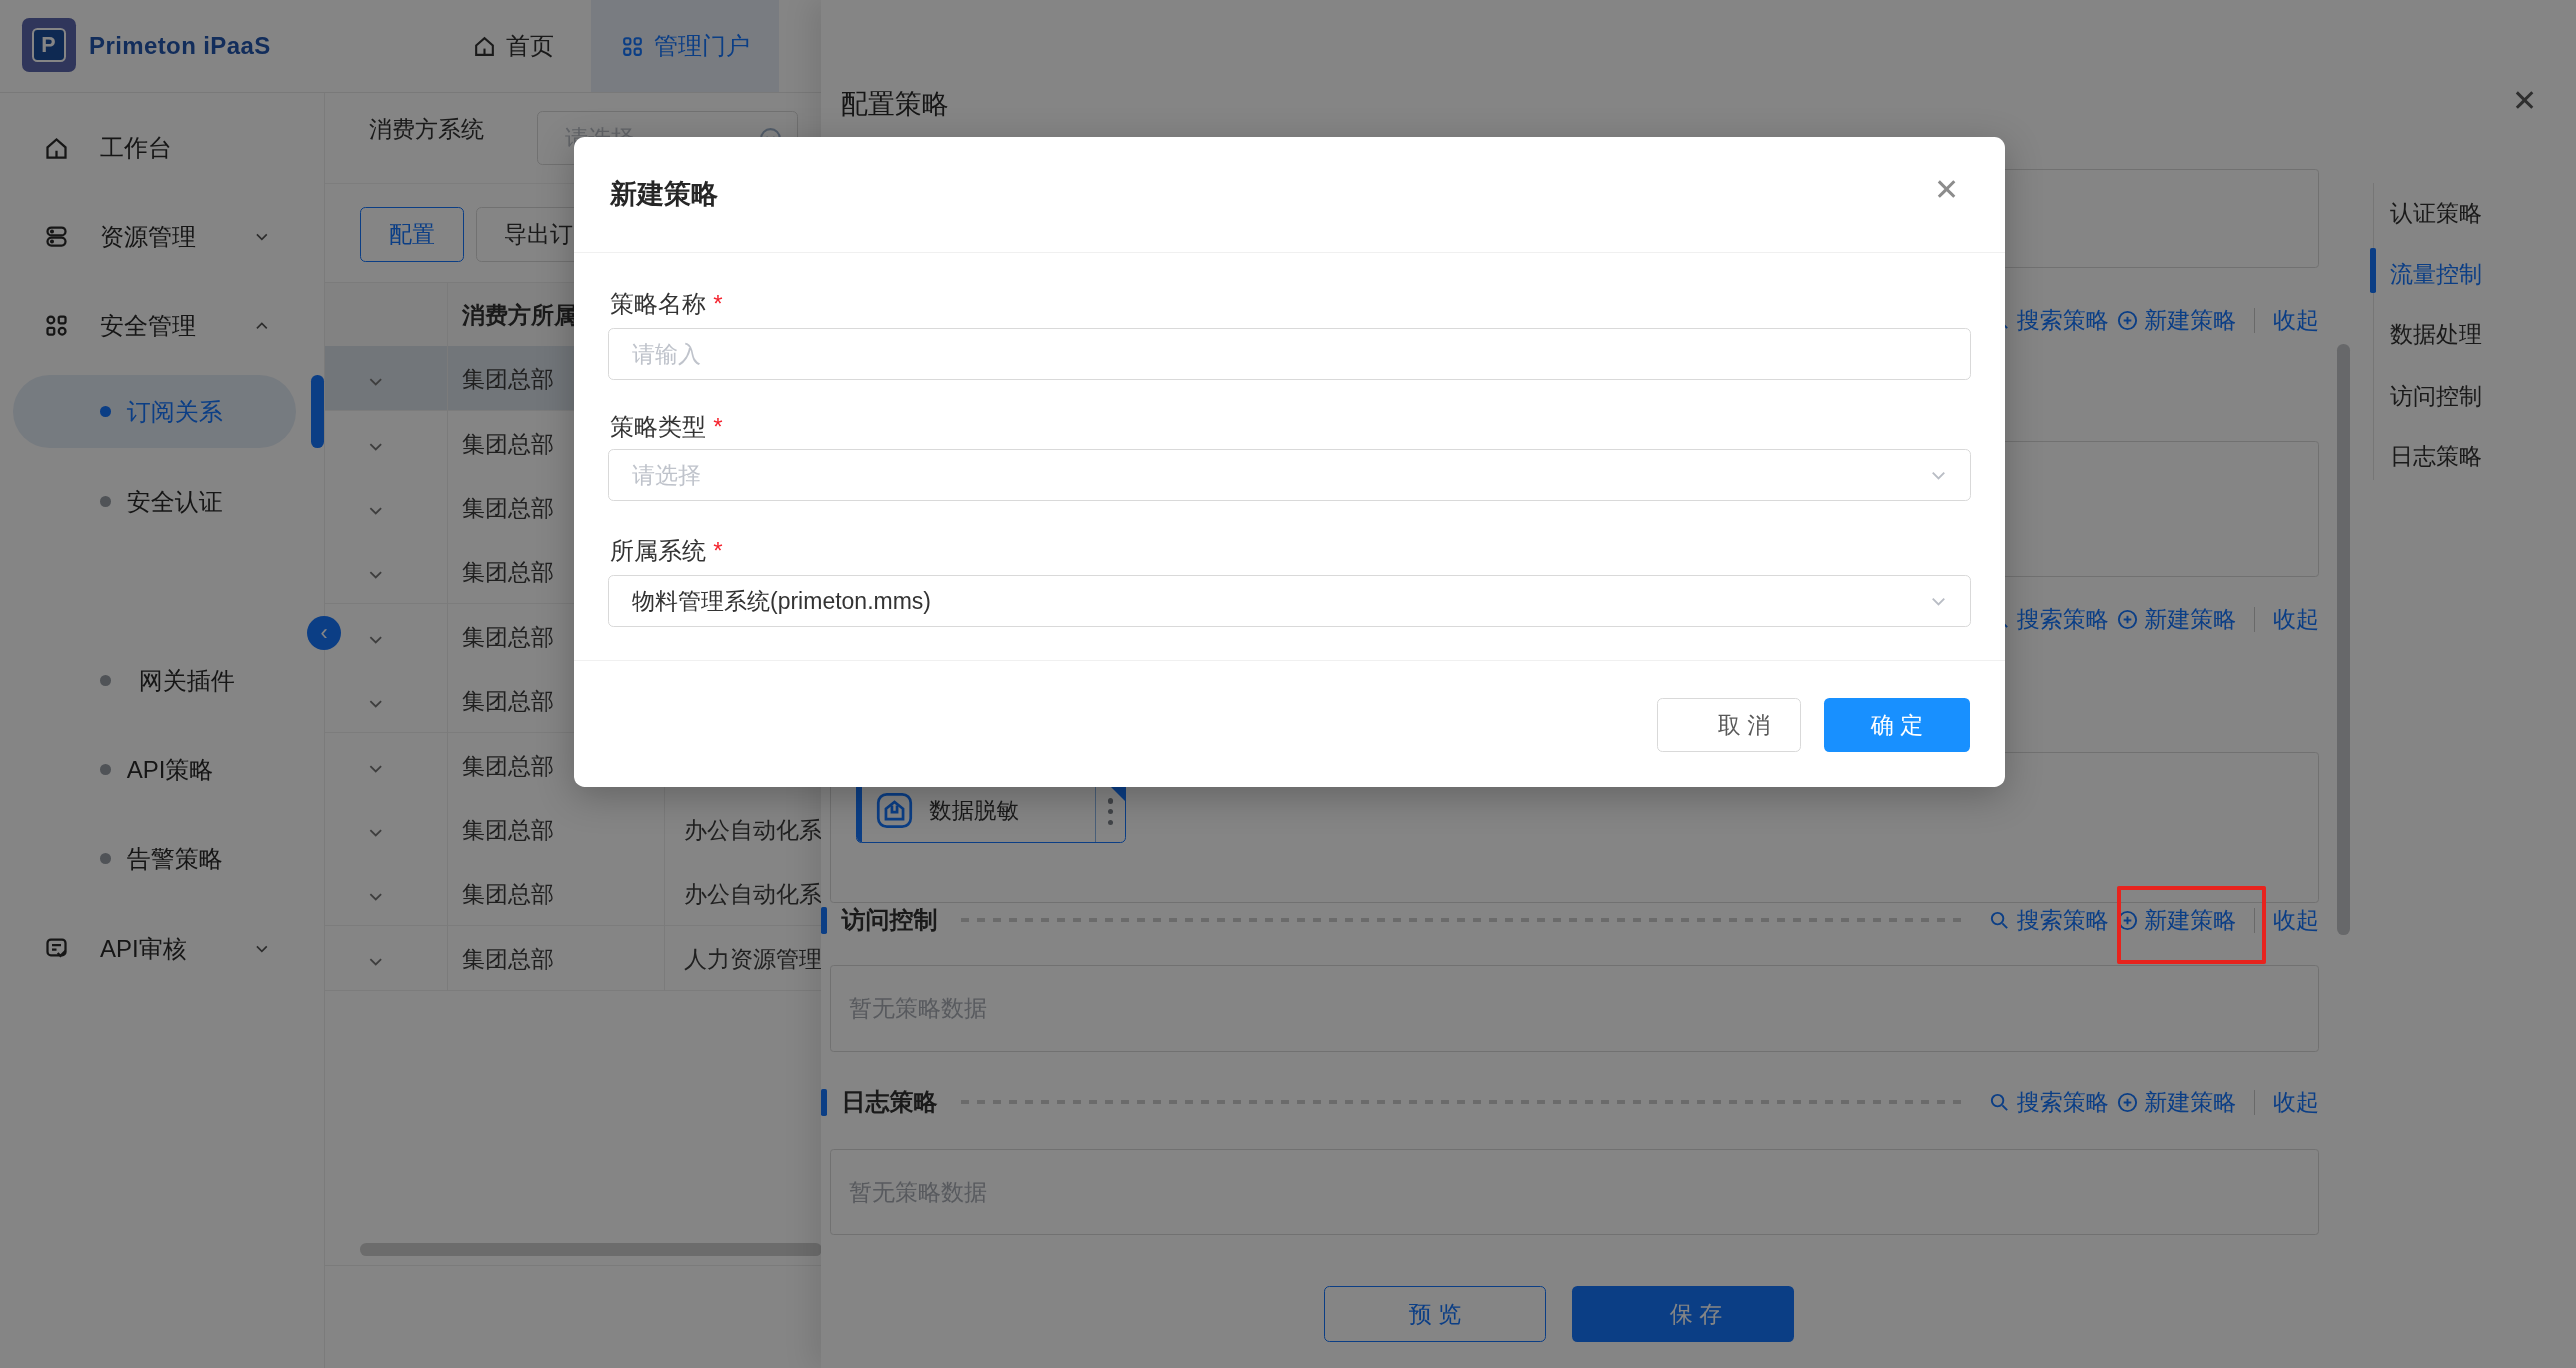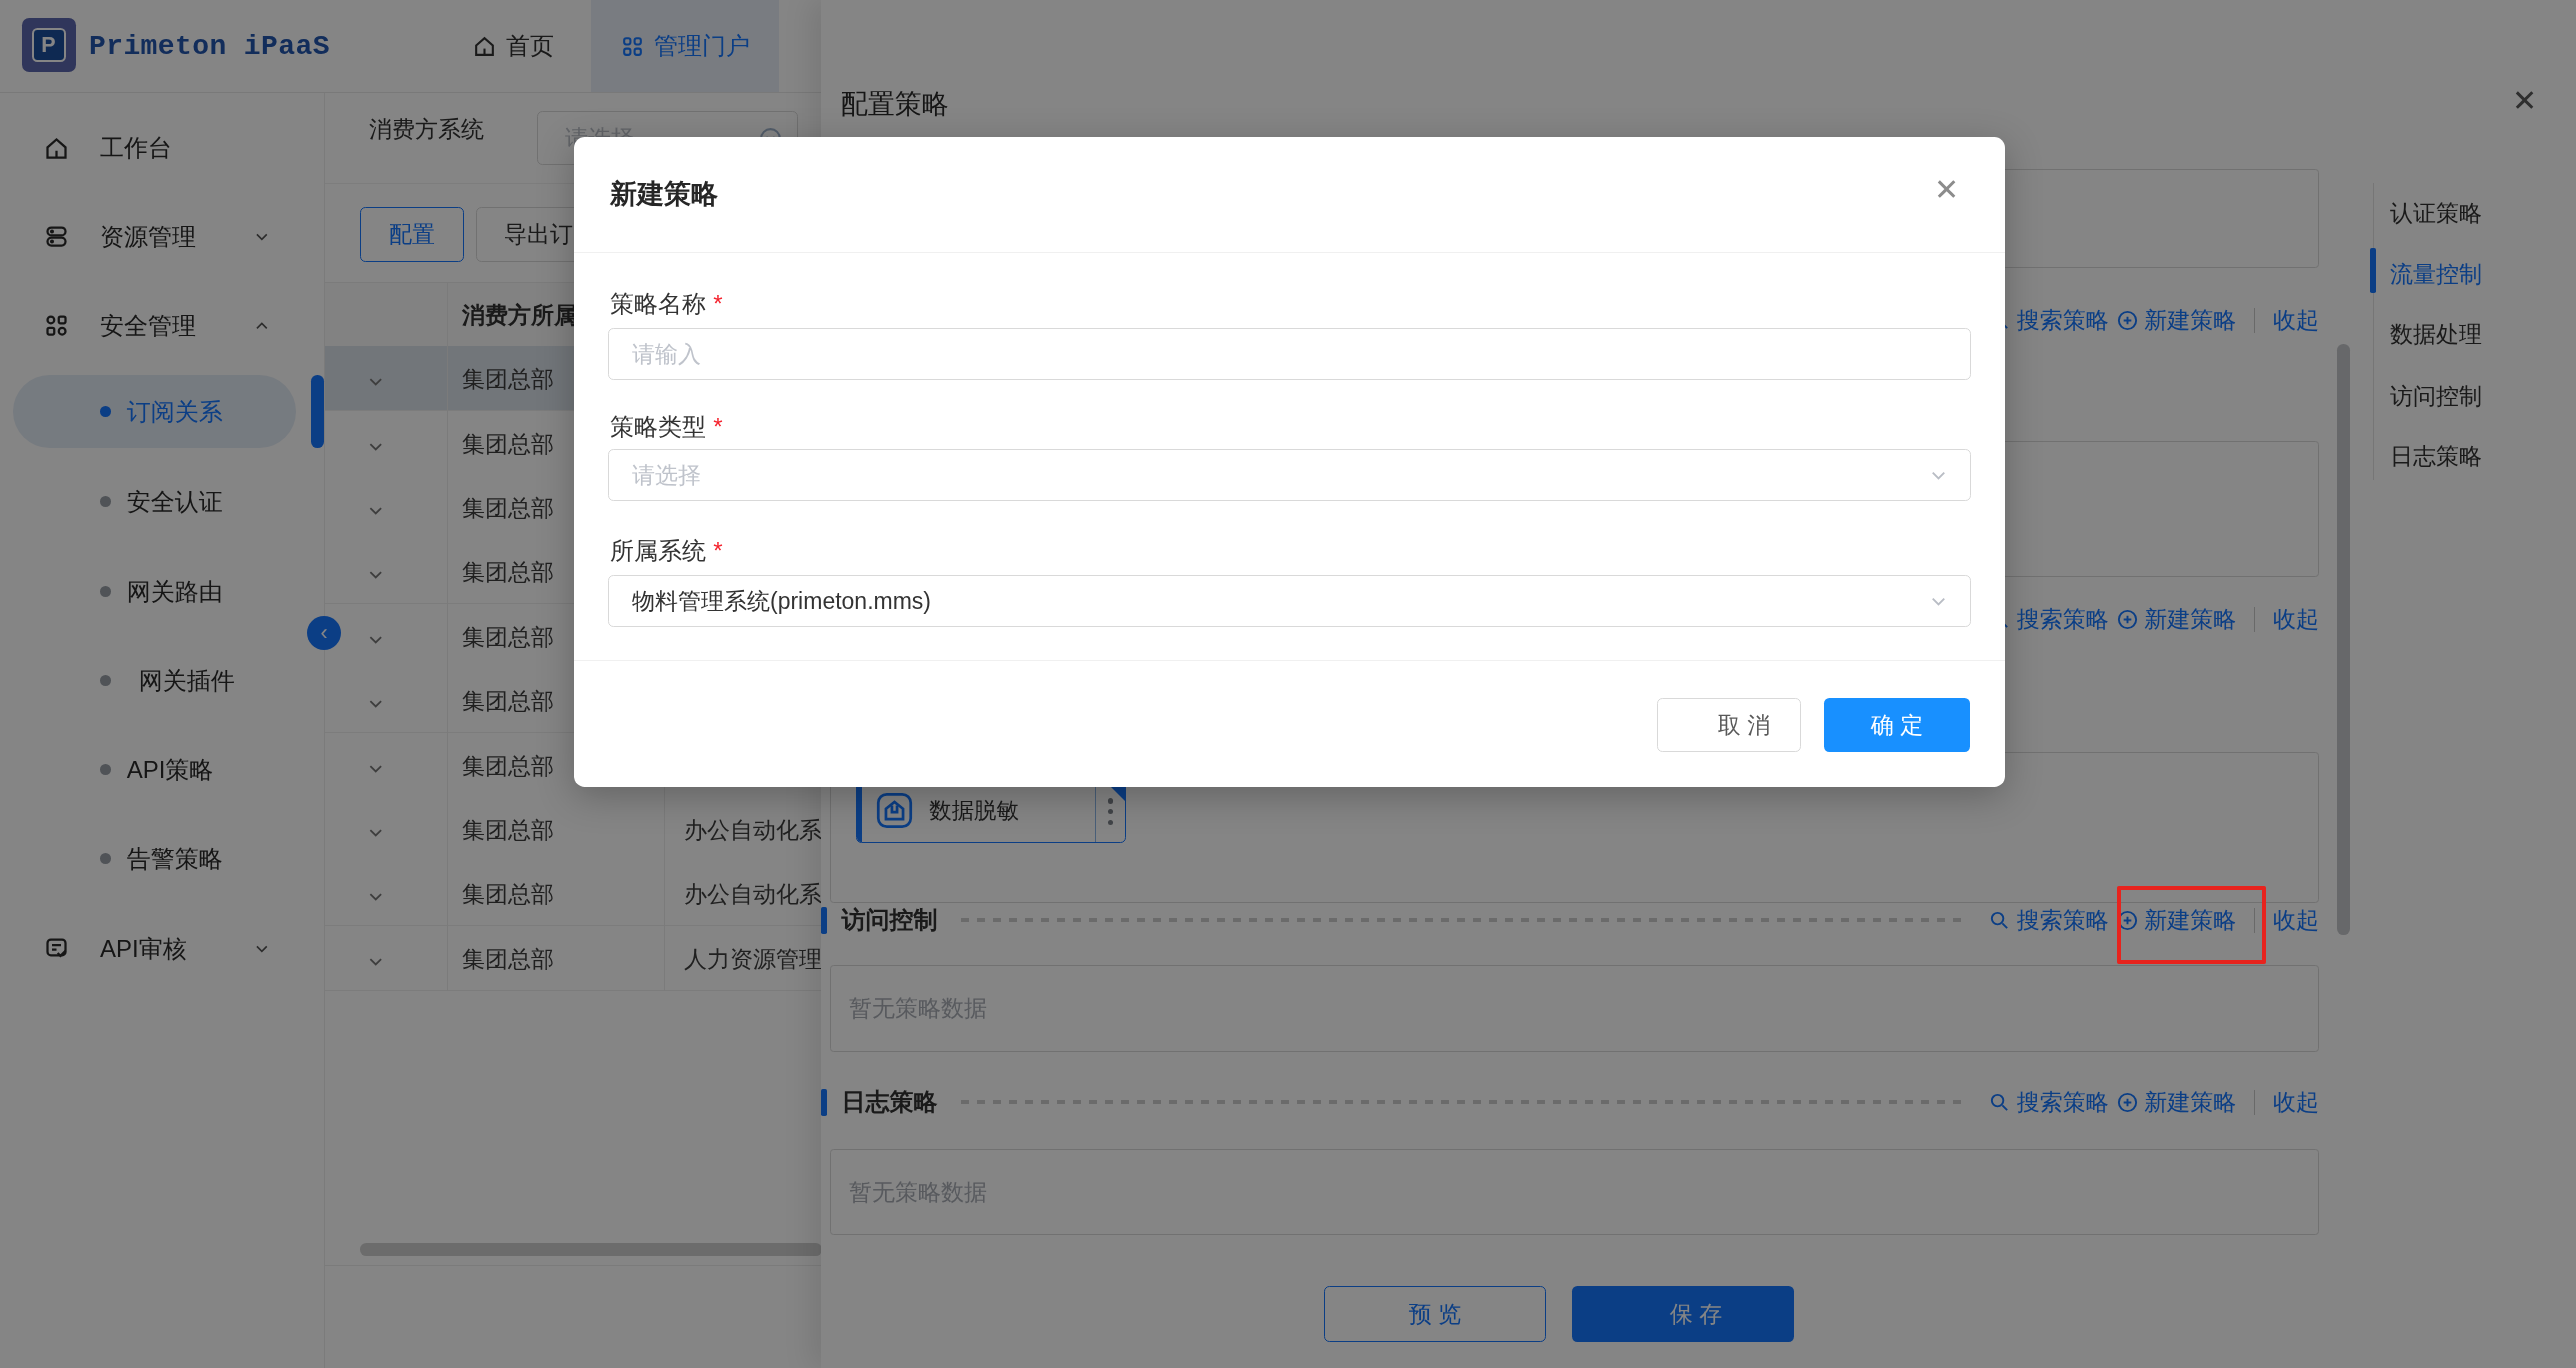--- a/index.html
+++ b/index.html
@@ -11,21 +11,21 @@
   }
   .abs{position:absolute;}
   svg{display:block;}
 
   
   .topbar{left:0;top:0;width:2576px;height:92px;background:#fff;border-bottom:0.9px solid #e8e8e8;z-index:6;}
   .logo-frame{left:21.5px;top:18px;width:54px;height:54px;border-radius:7.2px;background:#5d68ae;
     display:flex;align-items:center;justify-content:center;}
   .logo-inner{width:30px;height:30px;background:#1b4f9e;border:2.7px solid #fff;border-radius:5.4px;
     color:#fff;font-weight:bold;font-size:21.5px;line-height:30px;text-align:center;}
-  .brand{left:89px;top:0;height:92px;display:flex;align-items:center;font-size:28px;font-weight:bold;color:#2457ae;letter-spacing:0.4px;font-family:Liberation Mono, monospace;}
+  .brand{left:89px;top:0;height:92px;display:flex;align-items:center;font-size:24px;font-weight:bold;color:#2457ae;letter-spacing:0.4px;}
   .topnav-item{top:0;height:92px;display:flex;align-items:center;gap:9px;font-size:24px;color:#333;cursor:pointer;}
   .topnav-active{background:#e9eef8;color:#1677ff;}
 
   
   .sidebar{left:0;top:92px;width:324px;height:1276px;background:#fff;border-right:0.9px solid #ececec;z-index:5;}
   .side-item{left:0;width:324px;height:89px;display:flex;align-items:center;cursor:pointer;font-size:24px;color:#2b2b2b;}
   .side-item .mi{margin-left:43px;width:27px;height:27px;color:#2b2b2b;}
   .side-item .lbl{margin-left:30px;flex:1;}
   .side-item .chev{margin-right:52px;color:#6b6b6b;}
   .sub-item{left:0;width:324px;height:89px;display:flex;align-items:center;cursor:pointer;font-size:24px;color:#2b2b2b;}
@@ -192,24 +192,20 @@
   <div class="abs pill-bar" style="top:283px;"></div>
 
   <div class="abs sub-item sub-active" style="top:275px;">
     <span class="dot"></span>
     <span class="lbl">订阅关系</span>
   </div>
   <div class="abs sub-item" style="top:365px;">
     <span class="dot"></span>
     <span class="lbl">安全认证</span>
   </div>
-  <div class="abs sub-item" style="top:455px;">
-    <span class="dot"></span>
-    <span class="lbl">网关路由</span>
-  </div>
   <div class="abs sub-item" style="top:544px;gap:12px;">
     <span class="dot"></span>
     <span class="lbl">网关插件</span>
   </div>
   <div class="abs sub-item" style="top:633px;">
     <span class="dot"></span>
     <span class="lbl">API策略</span>
   </div>
   <div class="abs sub-item" style="top:722px;">
     <span class="dot"></span>

